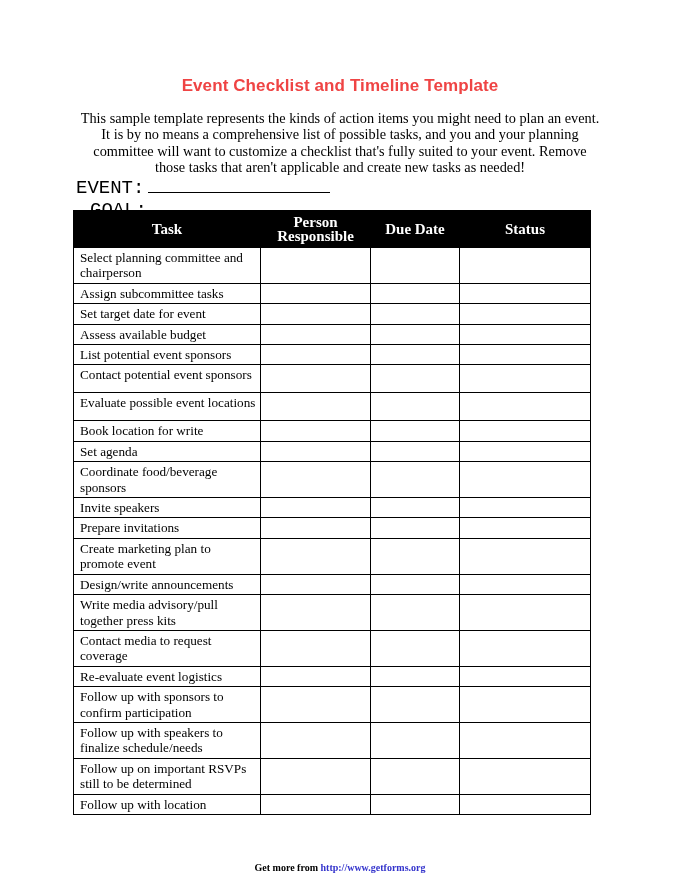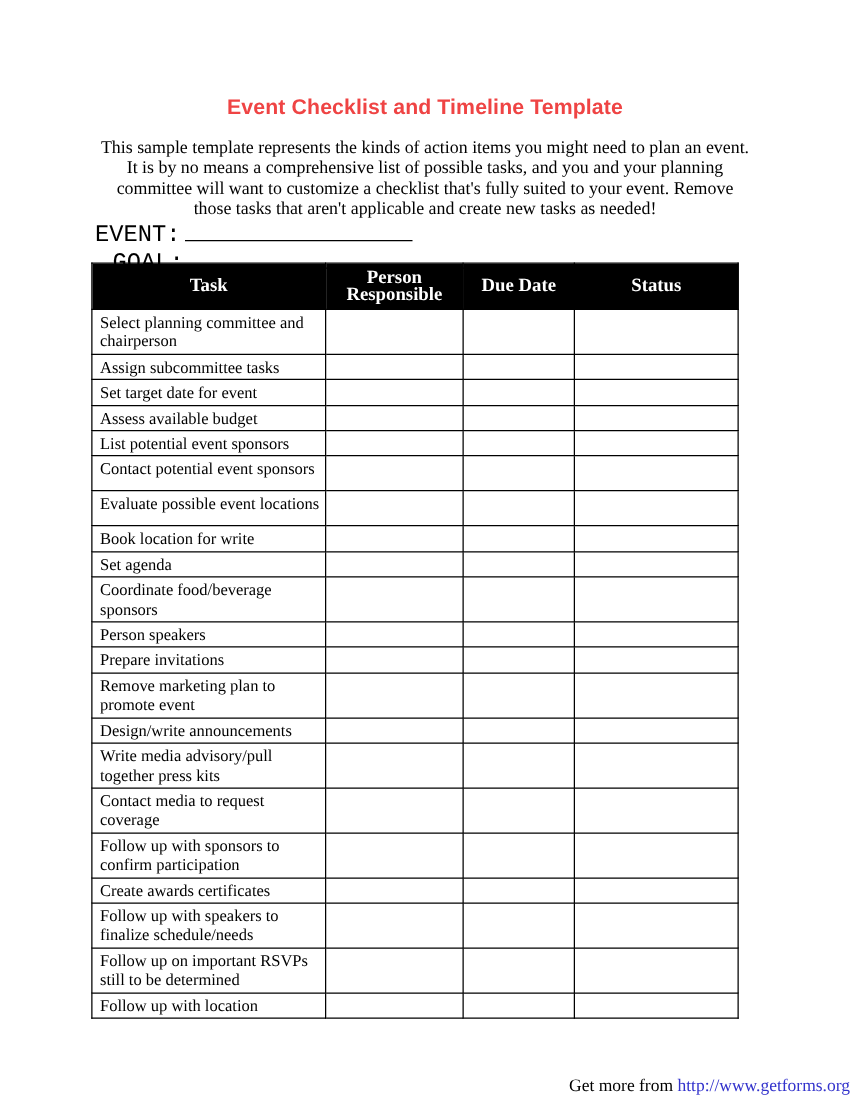--- a/index.html
+++ b/index.html
@@ -123,23 +123,24 @@
   }
   tr.r1 { height: 19px; }
   tr.r2 { height: 28px; }
 
   
   .footer {
     position: absolute;
     left: 0;
     top: 862px;
     width: 680px;
-    text-align: right;
-    font-size: 14px;
+    text-align: center;
+    font-size: 10px;
     color: #000;
+    font-weight: bold;
   }
   .footer .url {
     color: #3333cc;
   }
 </style>
 </head>
 <body>
 
 <div class="page">
 
@@ -225,33 +226,33 @@
             <td class="blank-cell task-cell"></td>
             <td class="blank-cell task-cell"></td>
           </tr>
           <tr class="r2">
             <td class="task-cell">Coordinate food/beverage sponsors</td>
             <td class="blank-cell task-cell"></td>
             <td class="blank-cell task-cell"></td>
             <td class="blank-cell task-cell"></td>
           </tr>
           <tr class="r1">
-            <td class="task-cell">Person speakers</td>
+            <td class="task-cell">Invite speakers</td>
             <td class="blank-cell task-cell"></td>
             <td class="blank-cell task-cell"></td>
             <td class="blank-cell task-cell"></td>
           </tr>
           <tr class="r1">
             <td class="task-cell">Prepare invitations</td>
             <td class="blank-cell task-cell"></td>
             <td class="blank-cell task-cell"></td>
             <td class="blank-cell task-cell"></td>
           </tr>
           <tr class="r2">
-            <td class="task-cell">Remove marketing plan to promote event</td>
+            <td class="task-cell">Create marketing plan to promote event</td>
             <td class="blank-cell task-cell"></td>
             <td class="blank-cell task-cell"></td>
             <td class="blank-cell task-cell"></td>
           </tr>
           <tr class="r1">
             <td class="task-cell">Design/write announcements</td>
             <td class="blank-cell task-cell"></td>
             <td class="blank-cell task-cell"></td>
             <td class="blank-cell task-cell"></td>
           </tr>
@@ -260,28 +261,28 @@
             <td class="blank-cell task-cell"></td>
             <td class="blank-cell task-cell"></td>
             <td class="blank-cell task-cell"></td>
           </tr>
           <tr class="r2">
             <td class="task-cell">Contact media to request coverage</td>
             <td class="blank-cell task-cell"></td>
             <td class="blank-cell task-cell"></td>
             <td class="blank-cell task-cell"></td>
           </tr>
+          <tr class="r1">
+            <td class="task-cell">Re-evaluate event logistics</td>
+            <td class="blank-cell task-cell"></td>
+            <td class="blank-cell task-cell"></td>
+            <td class="blank-cell task-cell"></td>
+          </tr>
           <tr class="r2">
             <td class="task-cell">Follow up with sponsors to confirm participation</td>
-            <td class="blank-cell task-cell"></td>
-            <td class="blank-cell task-cell"></td>
-            <td class="blank-cell task-cell"></td>
-          </tr>
-          <tr class="r1">
-            <td class="task-cell">Create awards certificates</td>
             <td class="blank-cell task-cell"></td>
             <td class="blank-cell task-cell"></td>
             <td class="blank-cell task-cell"></td>
           </tr>
           <tr class="r2">
             <td class="task-cell">Follow up with speakers to finalize schedule/needs</td>
             <td class="blank-cell task-cell"></td>
             <td class="blank-cell task-cell"></td>
             <td class="blank-cell task-cell"></td>
           </tr>

